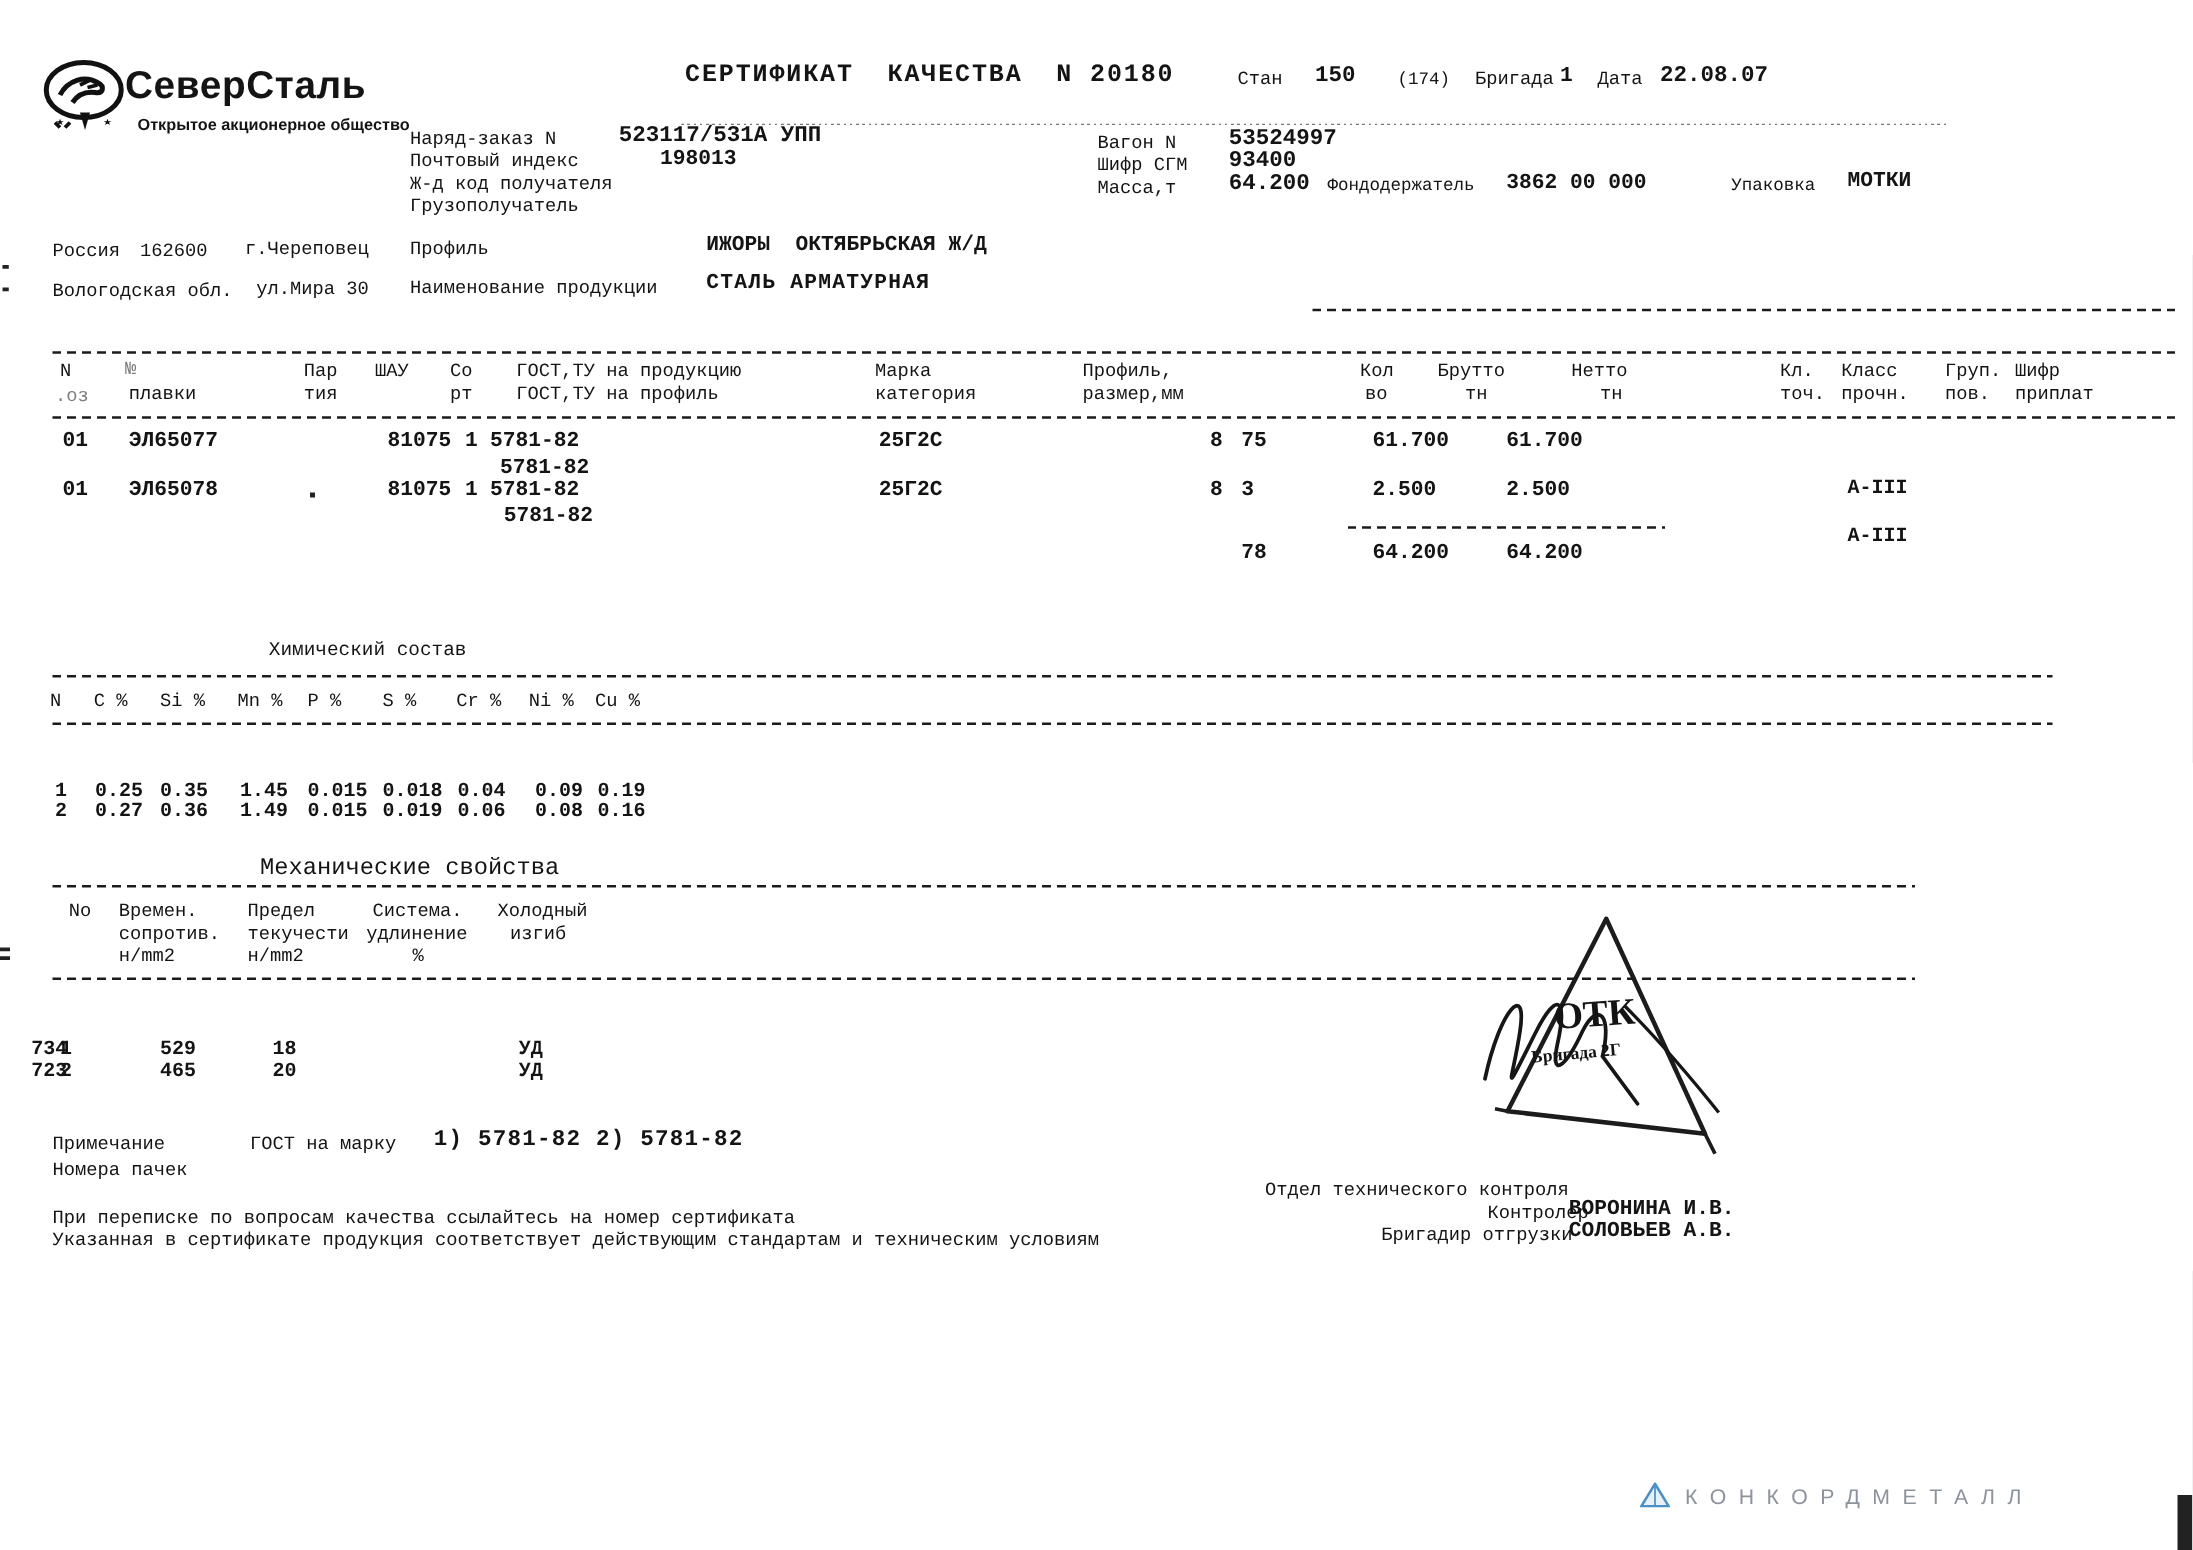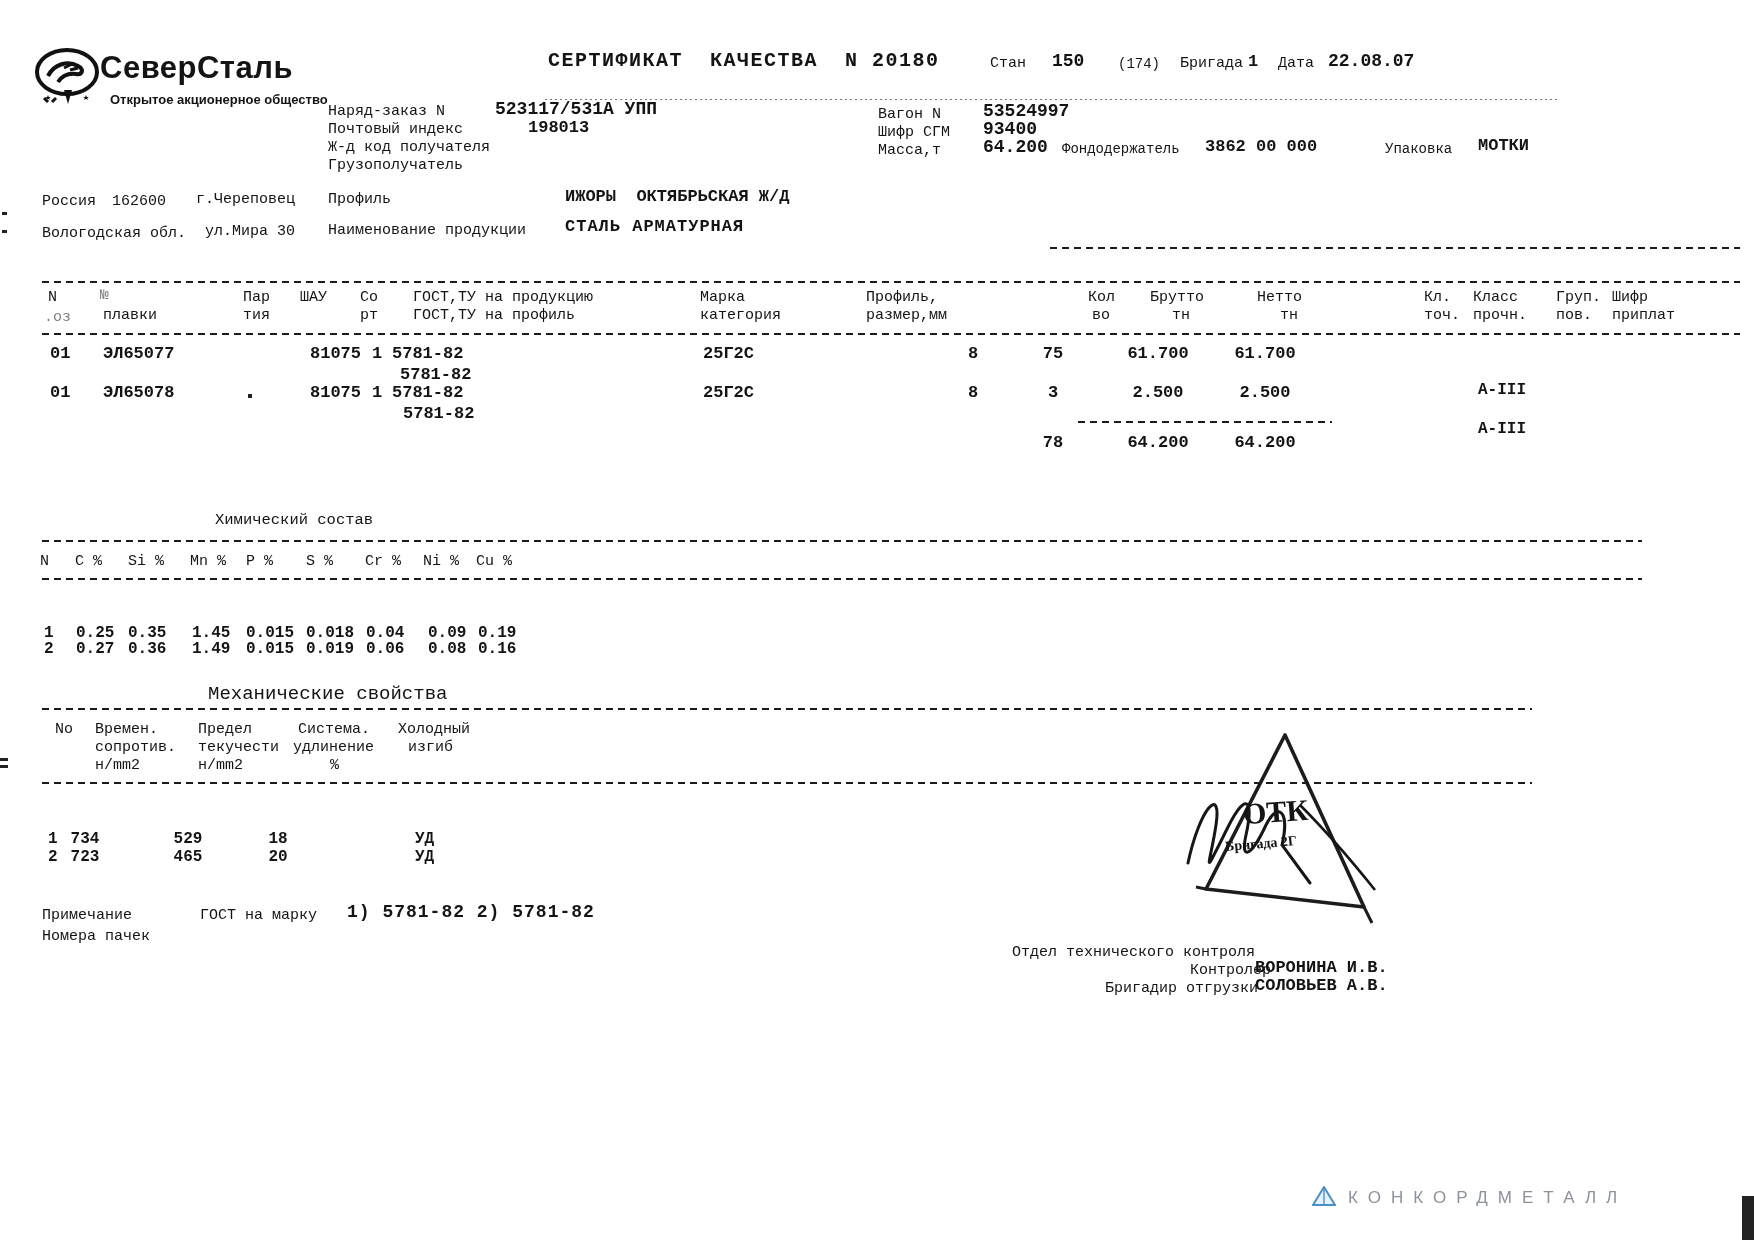--- a/index.html
+++ b/index.html
@@ -7,21 +7,21 @@
     position:relative;width:1754px;height:1240px;background:#ffffff;
     font-family:"Liberation Mono","DejaVu Sans Mono",monospace;color:#141414;
     overflow:hidden;
   }
   .t{position:absolute;white-space:pre;font-size:15px;line-height:1.1;}
   .t14{position:absolute;white-space:pre;font-size:14px;line-height:1.1;}
   .b16{position:absolute;white-space:pre;font-size:16px;font-weight:bold;line-height:1.1;margin-top:36px;}
   .b17{position:absolute;white-space:pre;font-size:17px;font-weight:bold;line-height:1.1;}
   .b18{position:absolute;white-space:pre;font-size:18px;font-weight:bold;line-height:1.1;}
   .b20{position:absolute;white-space:pre;font-size:20px;font-weight:bold;letter-spacing:1.5px;line-height:1.1;}
-  .ra{text-align:center;width:120px;}
+  .ra{text-align:left;width:120px;}
   .dash{position:absolute;height:2px;background:repeating-linear-gradient(90deg,#1b1b1b 0 7px,transparent 7px 12px);}
   .dot{position:absolute;height:1px;background:repeating-linear-gradient(90deg,#777 0 2px,transparent 2px 5px);}
   .faint{opacity:.55;}
   .logo-word{position:absolute;font-family:"Liberation Sans","DejaVu Sans",sans-serif;font-weight:bold;font-size:31px;letter-spacing:.5px;}
   .logo-sub{position:absolute;font-family:"Liberation Sans","DejaVu Sans",sans-serif;font-weight:bold;font-size:13px;}
   .wm-text{position:absolute;font-family:"Liberation Sans","DejaVu Sans",sans-serif;font-size:17px;letter-spacing:10px;color:#8d939c;}
   .stamp-text{font-family:"Liberation Serif","DejaVu Serif",serif;font-weight:bold;}
   .speck{position:absolute;background:#222;}
 </style>
 </head>
@@ -204,20 +204,22 @@
   <div class="b16" style="left:48px;top:813px">2</div>
   <div class="b16 ra" style="left:25px;top:813px">723</div>
   <div class="b16 ra" style="left:128px;top:813px">465</div>
   <div class="b16 ra" style="left:218px;top:813px">20</div>
   <div class="b16" style="left:415px;top:813px">УД</div>
 
   <div class="t" style="left:42px;top:908px">Примечание</div>
   <div class="t" style="left:200px;top:908px">ГОСТ на марку</div>
   <div class="b18" style="left:347px;top:903px;letter-spacing:1px">1) 5781-82 2) 5781-82</div>
   <div class="t" style="left:42px;top:929px">Номера пачек</div>
+  <div class="t" style="left:42px;top:967px">При переписке по вопросам качества ссылайтесь на номер сертификата</div>
+  <div class="t" style="left:42px;top:985px">Указанная в сертификате продукция соответствует действующим стандартам и техническим условиям</div>
 
   <div class="t" style="left:1012px;top:945px">Отдел технического контроля</div>
   <div class="t" style="left:1190px;top:963px">Контролер</div>
   <div class="b17" style="left:1255px;top:959px">ВОРОНИНА И.В.</div>
   <div class="t" style="left:1105px;top:981px">Бригадир отгрузки</div>
   <div class="b17" style="left:1255px;top:977px">СОЛОВЬЕВ А.В.</div>
 
   <svg style="position:absolute;left:1150px;top:715px" width="310" height="300" viewBox="0 0 310 300">
     <path d="M135,20 L214,192 L56,174 Z" fill="none" stroke="#1c1c1c" stroke-width="3.6" stroke-linejoin="round"></path>
     <path d="M214,192 L222,208 M56,174 L46,172" stroke="#1c1c1c" stroke-width="3"></path>

